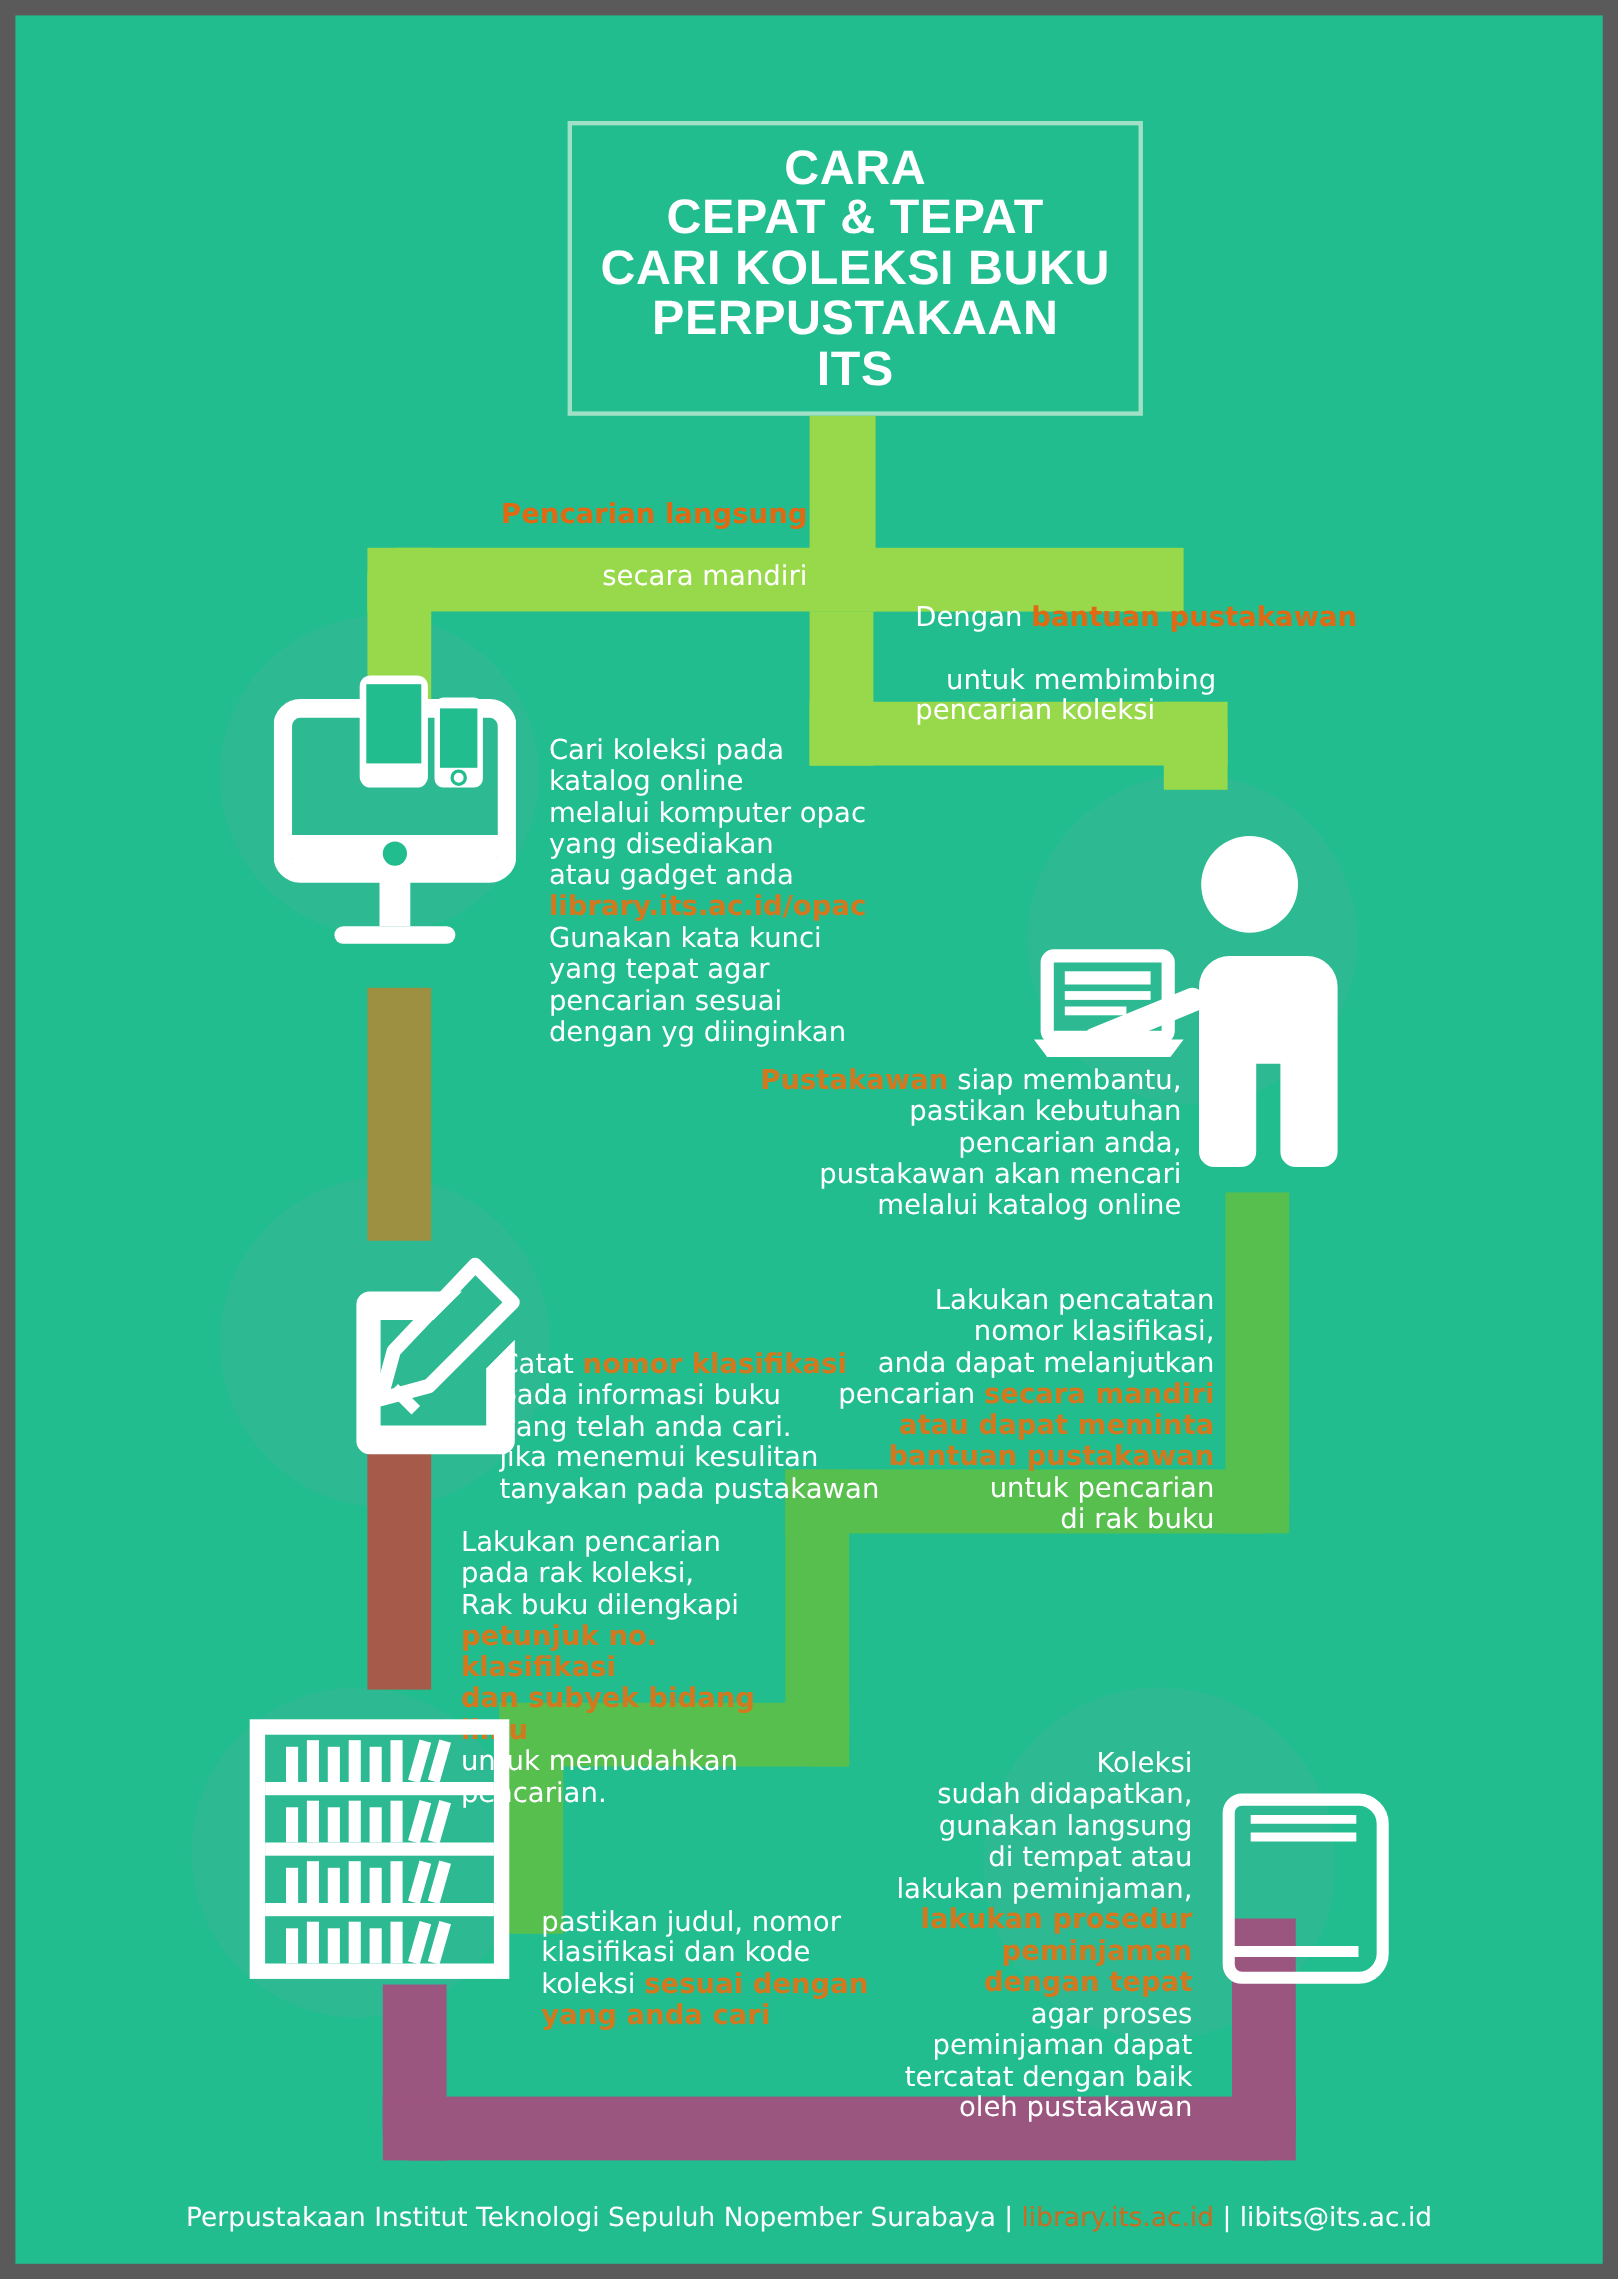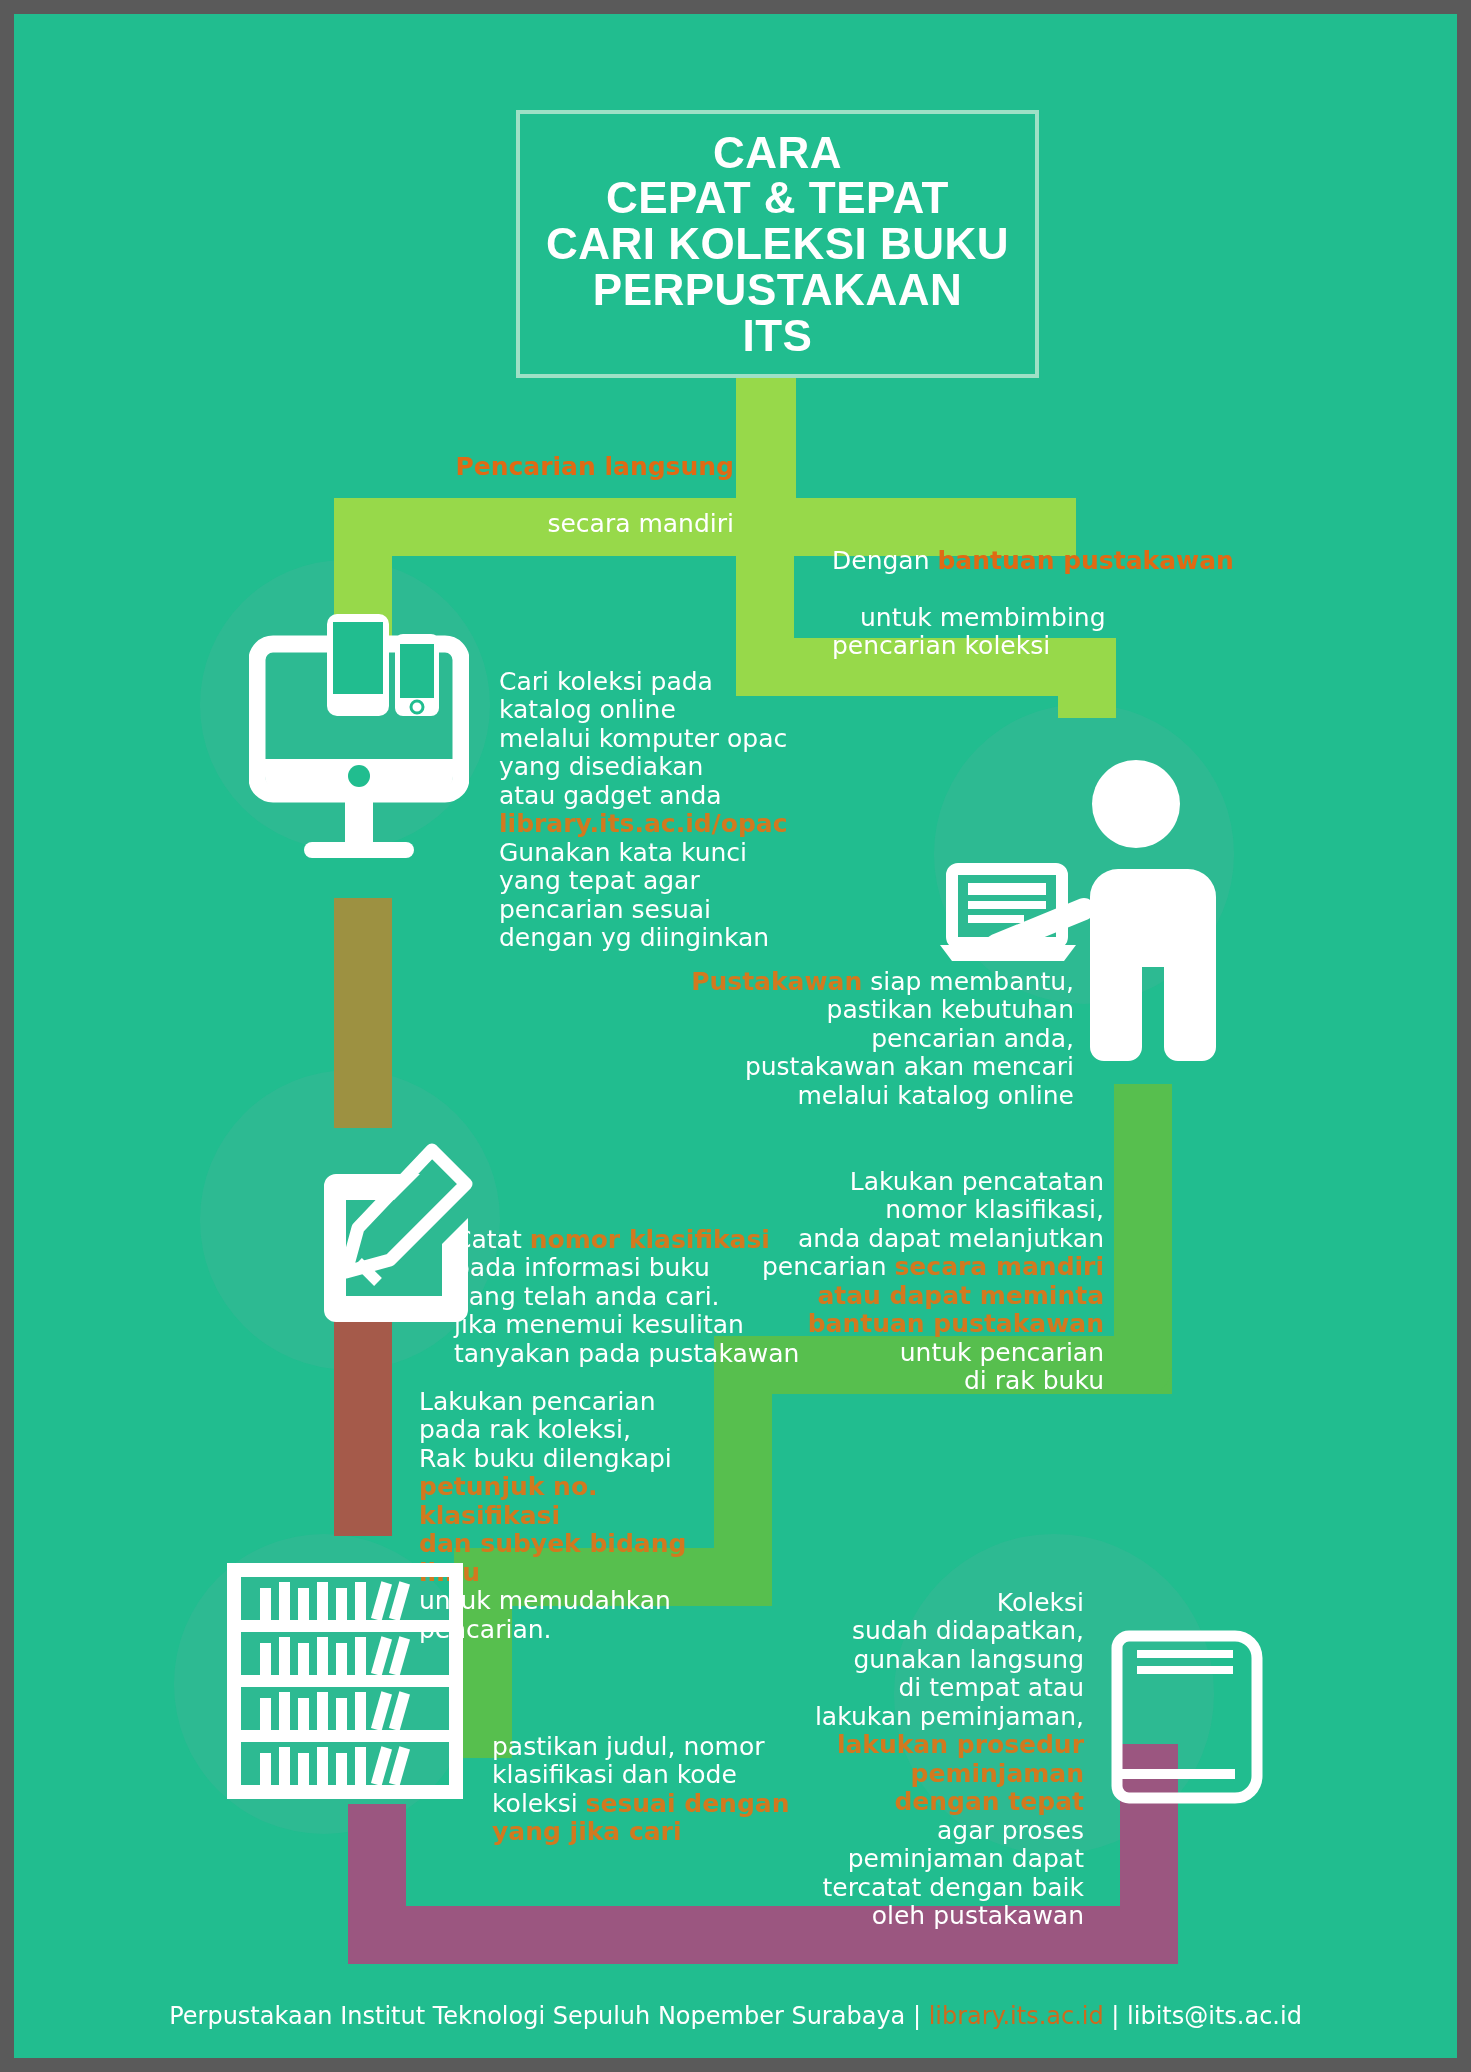--- a/index.html
+++ b/index.html
@@ -265,21 +265,21 @@
           <rect x="150" y="185" width="11" height="38" transform="rotate(16 155 204)"></rect>
           <rect x="168" y="185" width="11" height="38" transform="rotate(16 173 204)"></rect>
         </g>
       </svg>
     </div>
 
     <div class="txt l" style="left:478px;top:1690px;width:310px;">
       <span style="white-space:pre-line;">pastikan judul, nomor
 klasifikasi dan kode
 koleksi </span><span class="hl" style="white-space:pre-line;">sesuai dengan
-yang jika cari</span>
+yang anda cari</span>
     </div>
 
     <div class="icon" style="left:1095px;top:1600px;width:160px;height:195px;">
       <svg width="160" height="195" viewBox="0 0 160 195">
         <path d="M20 22 h106 a22 22 0 0 1 22 22 v118 a22 22 0 0 1 -22 22 h-106 a12 12 0 0 1 -12 -12 v-138 a12 12 0 0 1 12 -12 z" fill="none" stroke="#ffffff" stroke-width="11"></path>
         <path d="M28 40 h96" stroke="#ffffff" stroke-width="8"></path>
         <path d="M28 56 h96" stroke="#ffffff" stroke-width="8"></path>
         <path d="M8 160 h118" stroke="#ffffff" stroke-width="10"></path>
       </svg>
     </div>

